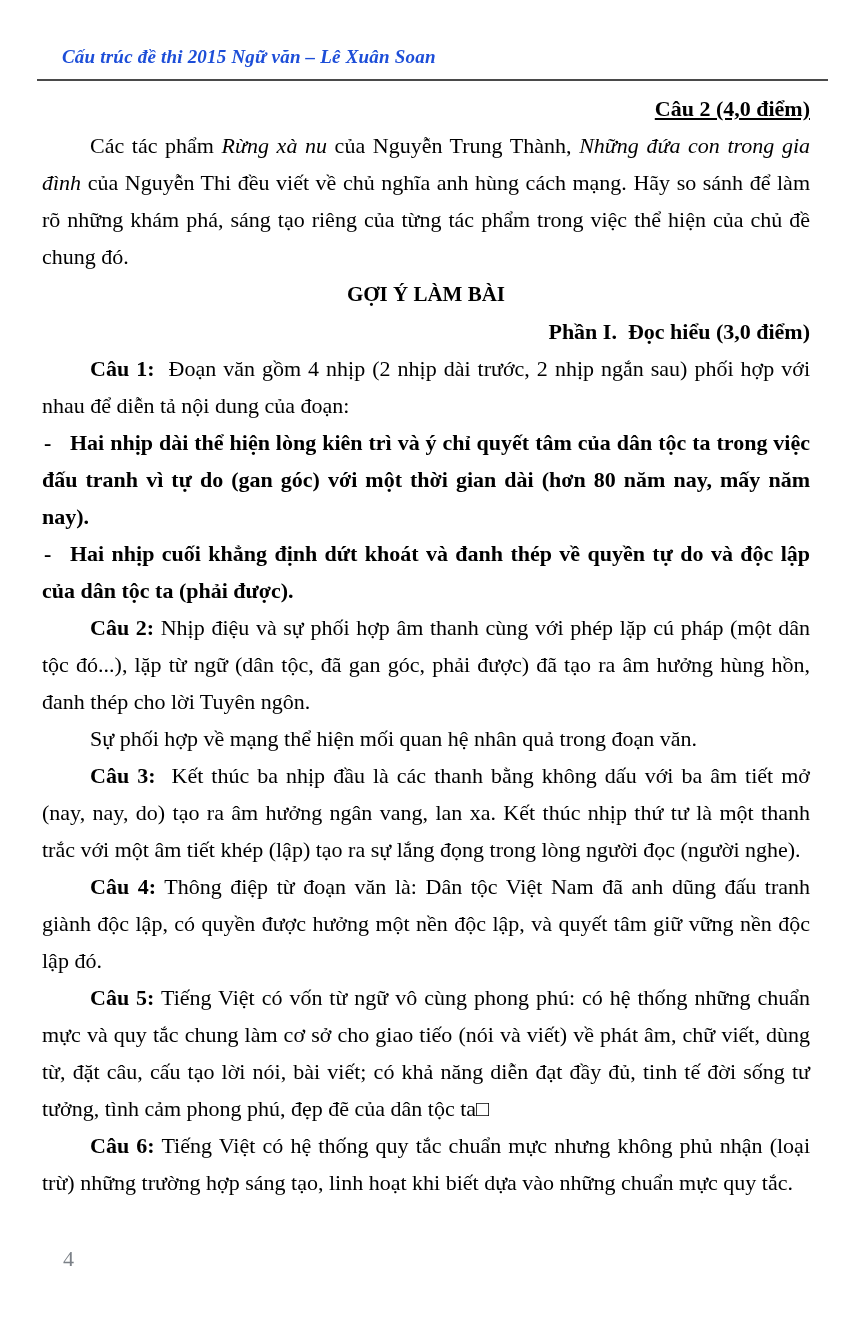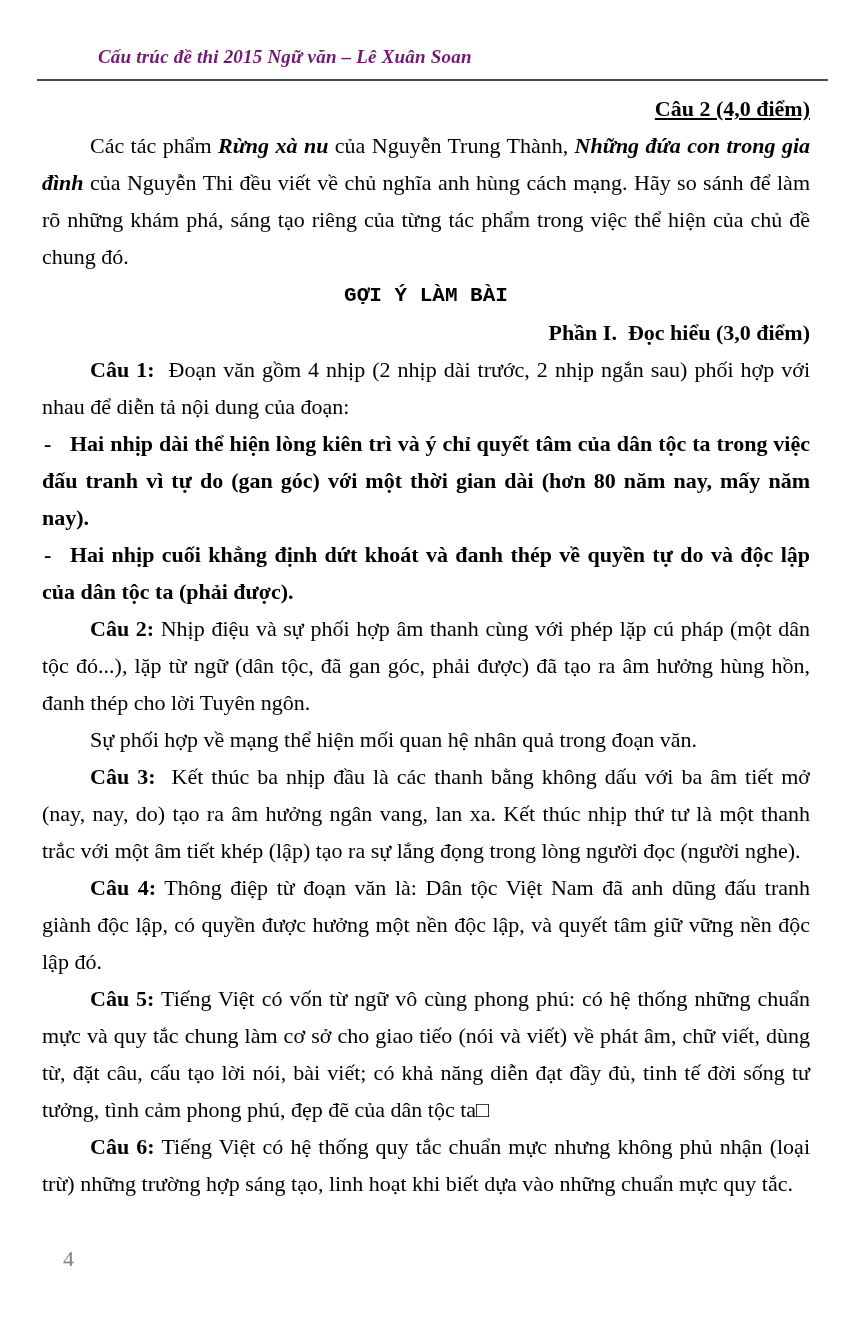--- a/index.html
+++ b/index.html
@@ -49,41 +49,41 @@
   .p-body-indent    { text-indent: 48px; }
   .p-center-title   { text-align: center; text-indent: 0; }
   .p-section-heading{ font-weight: bold; text-align: right; }
   .p-bullet         { text-indent: 0; font-weight: bold; }
   .bullet-marker {
     display: inline-block;
     width: 28px;
     text-indent: 2px;
   }
   .seg-normal { }
-  .seg-italic { font-style: italic; font-weight: bold; }
+  .seg-italic { font-style: italic; }
   .seg-bold   { font-weight: bold; }
   .seg-bold-italic { font-weight: bold; }
   .seg-bold-sans {
-    font-family: Liberation Mono, monospace;
+    font-family: Liberation Serif, serif;
     font-weight: bold;
     font-size: 21px;
   }
   .page-number {
     position: absolute;
     left: 63px;
     top: 1246px;
     font-size: 22px;
     color: #7b8087;
   }
 </style>
 </head>
 <body>
 
 <div class="page" style="background: rgb(255, 255, 255);">
-  <div class="running-header" style="color: #701a75; margin-left: 36px;">Cấu trúc đề thi 2015 Ngữ văn – Lê Xuân Soan</div>
+  <div class="running-header" style="color: #1d4ed8;">Cấu trúc đề thi 2015 Ngữ văn – Lê Xuân Soan</div>
   <div class="header-rule" style="border-top-color: rgb(74, 74, 74);"></div>
   <div class="content" style="color: rgb(0, 0, 0);">
       <p class="p-heading"><span class="seg-bold">Câu 2 (4,0 điểm)</span></p>
       <p class="p-body-indent"><span class="seg-normal">Các tác phẩm </span><span class="seg-italic">Rừng xà nu</span><span class="seg-normal"> của Nguyễn Trung Thành, </span><span class="seg-italic">Những đứa con trong gia đình</span><span class="seg-normal"> của Nguyễn Thi đều viết về chủ nghĩa anh hùng cách mạng. Hãy so sánh để làm rõ những khám phá, sáng tạo riêng của từng tác phẩm trong việc thể hiện của chủ đề chung đó.</span></p>
       <p class="p-center-title"><span class="seg-bold-sans">GỢI Ý LÀM BÀI</span></p>
       <p class="p-section-heading"><span class="seg-bold">Phần I.&nbsp; Đọc hiểu (3,0 điểm)</span></p>
       <p class="p-body-indent"><span class="seg-bold-italic">Câu 1:</span><span class="seg-normal">&nbsp; Đoạn văn gồm 4 nhịp (2 nhịp dài trước, 2 nhịp ngắn sau) phối hợp với nhau để diễn tả nội dung của đoạn:</span></p>
       <p class="p-bullet"><span class="bullet-marker">-</span><span class="seg-normal">Hai nhịp dài thể hiện lòng kiên trì và ý chỉ quyết tâm của dân tộc ta trong việc đấu tranh vì tự do (gan góc) với một thời gian dài (hơn 80 năm nay, mấy năm nay).</span></p>
       <p class="p-bullet"><span class="bullet-marker">-</span><span class="seg-normal">Hai nhịp cuối khẳng định dứt khoát và đanh thép về quyền tự do và độc lập của dân tộc ta (phải được).</span></p>
       <p class="p-body-indent"><span class="seg-bold-italic">Câu 2:</span><span class="seg-normal"> Nhịp điệu và sự phối hợp âm thanh cùng với phép lặp cú pháp (một dân tộc đó...), lặp từ ngữ (dân tộc, đã gan góc, phải được) đã tạo ra âm hưởng hùng hồn, đanh thép cho lời Tuyên ngôn.</span></p>

